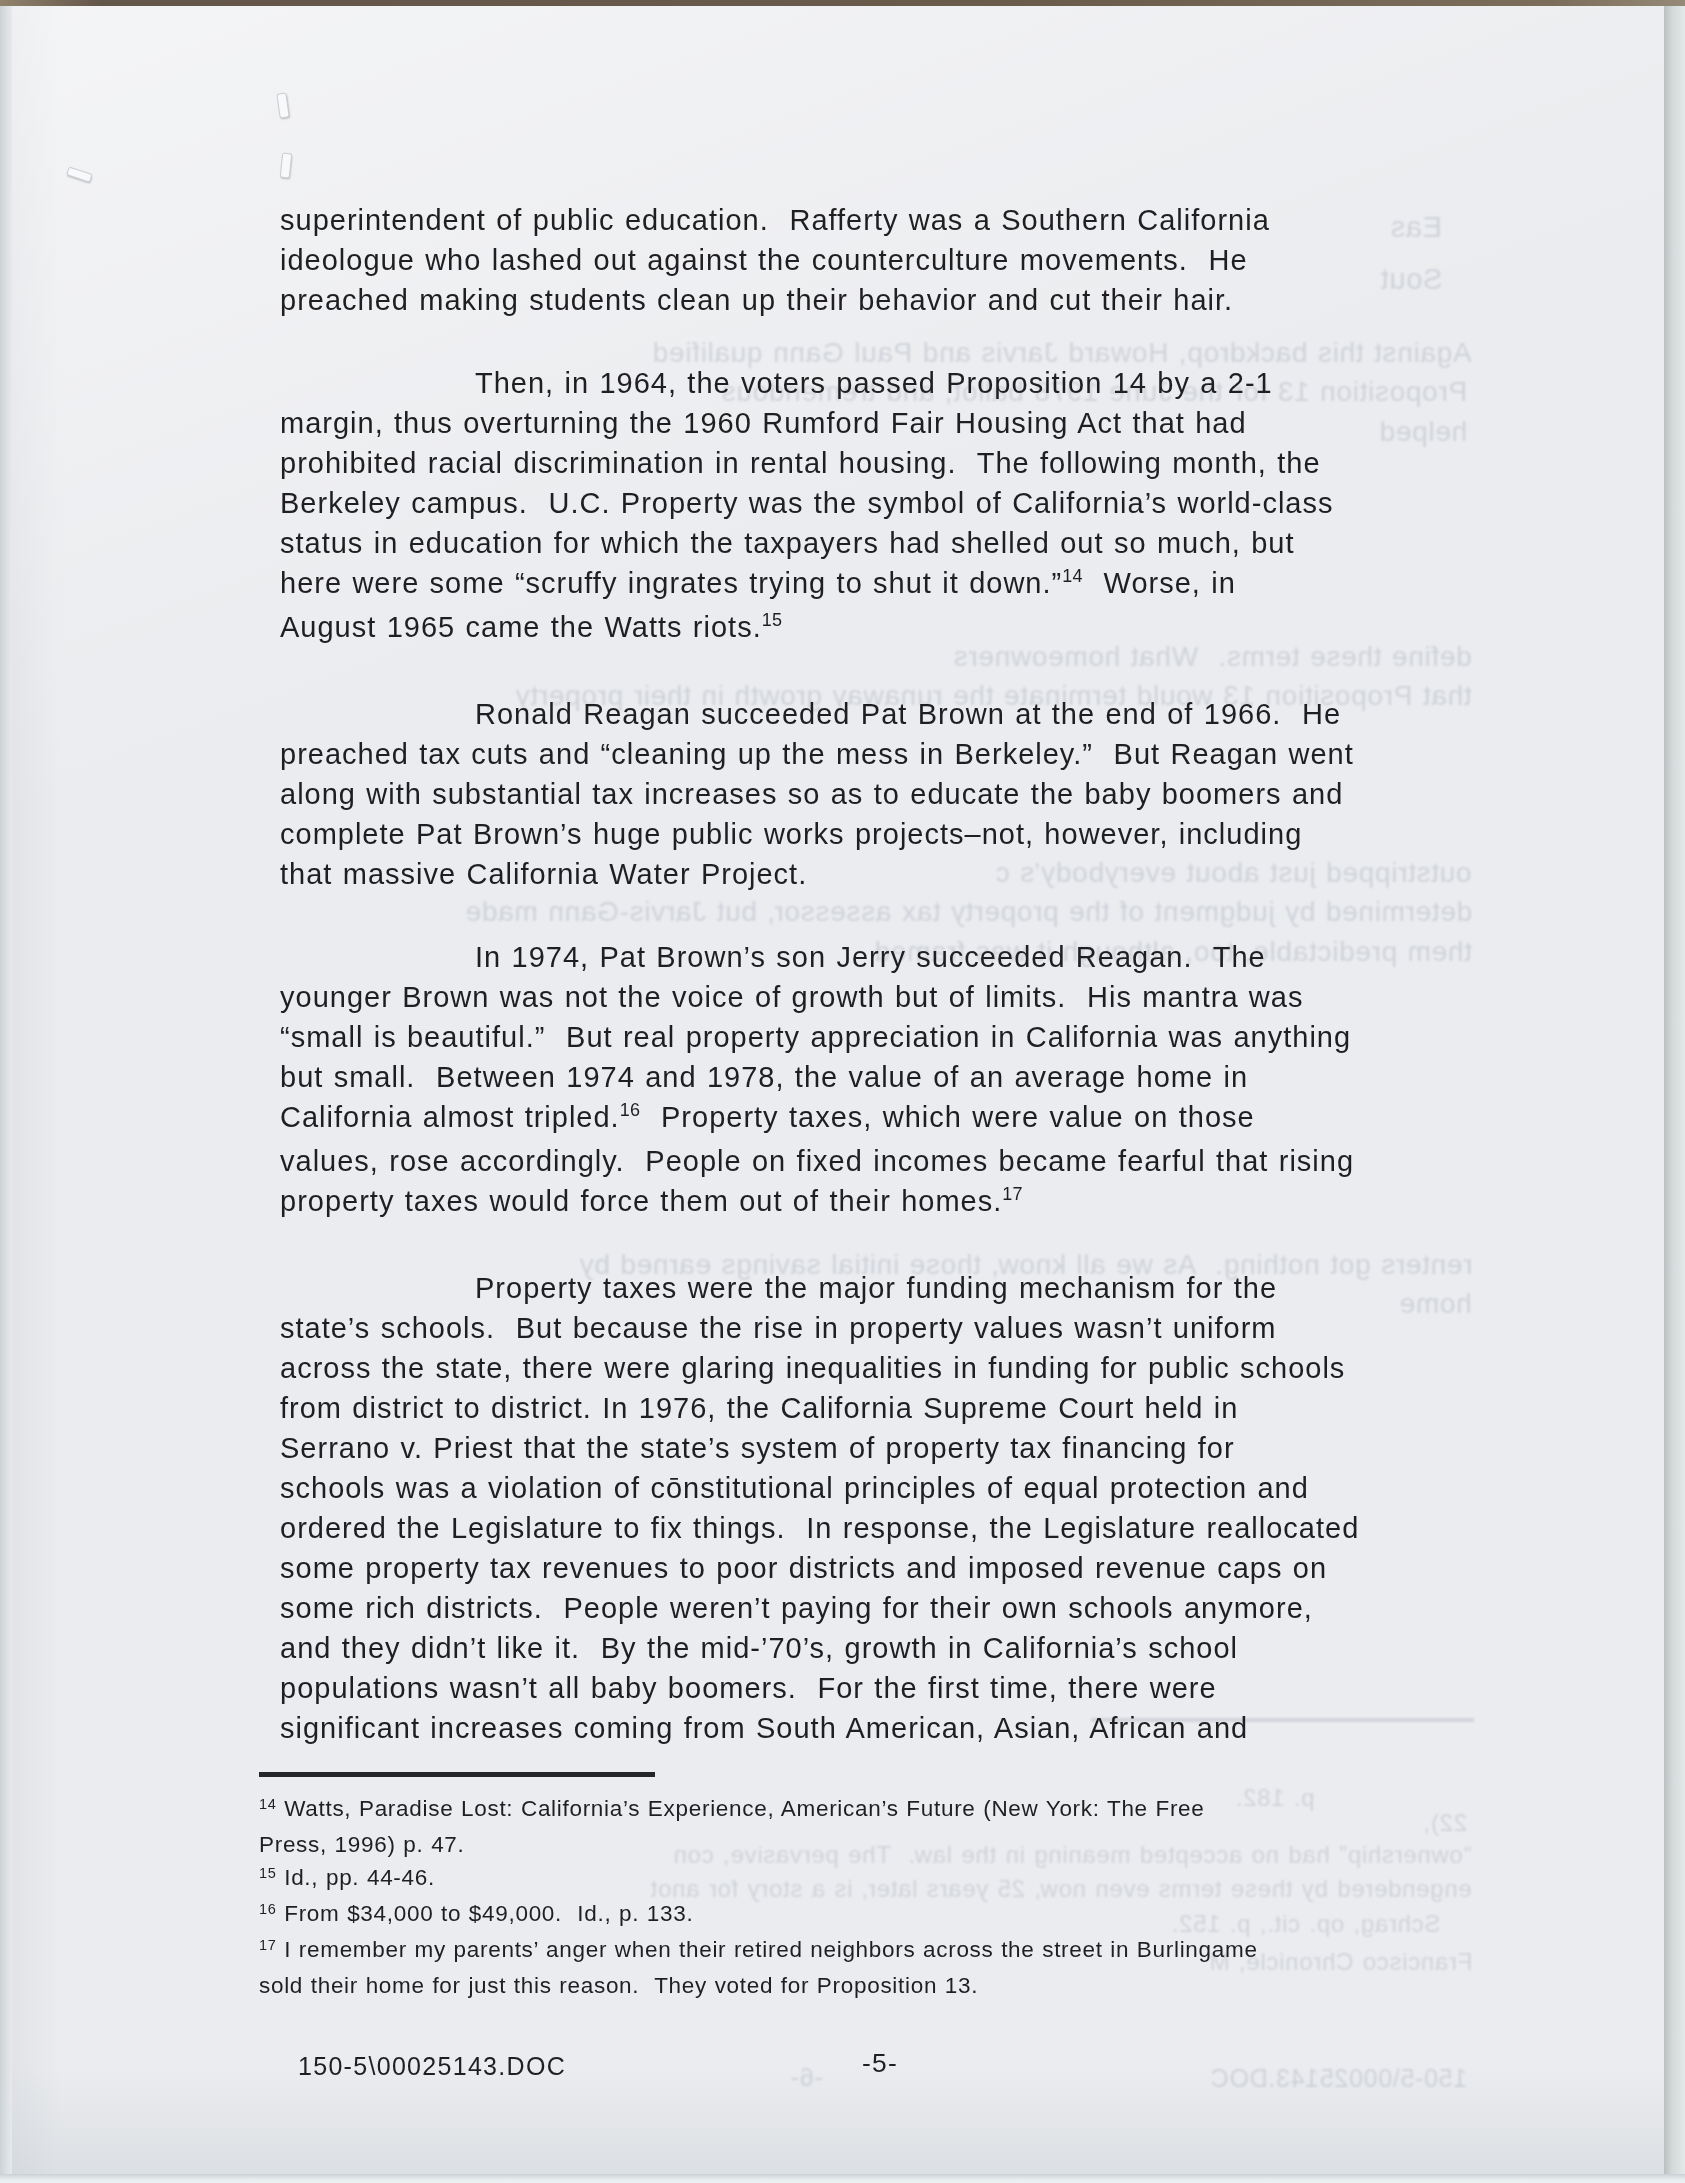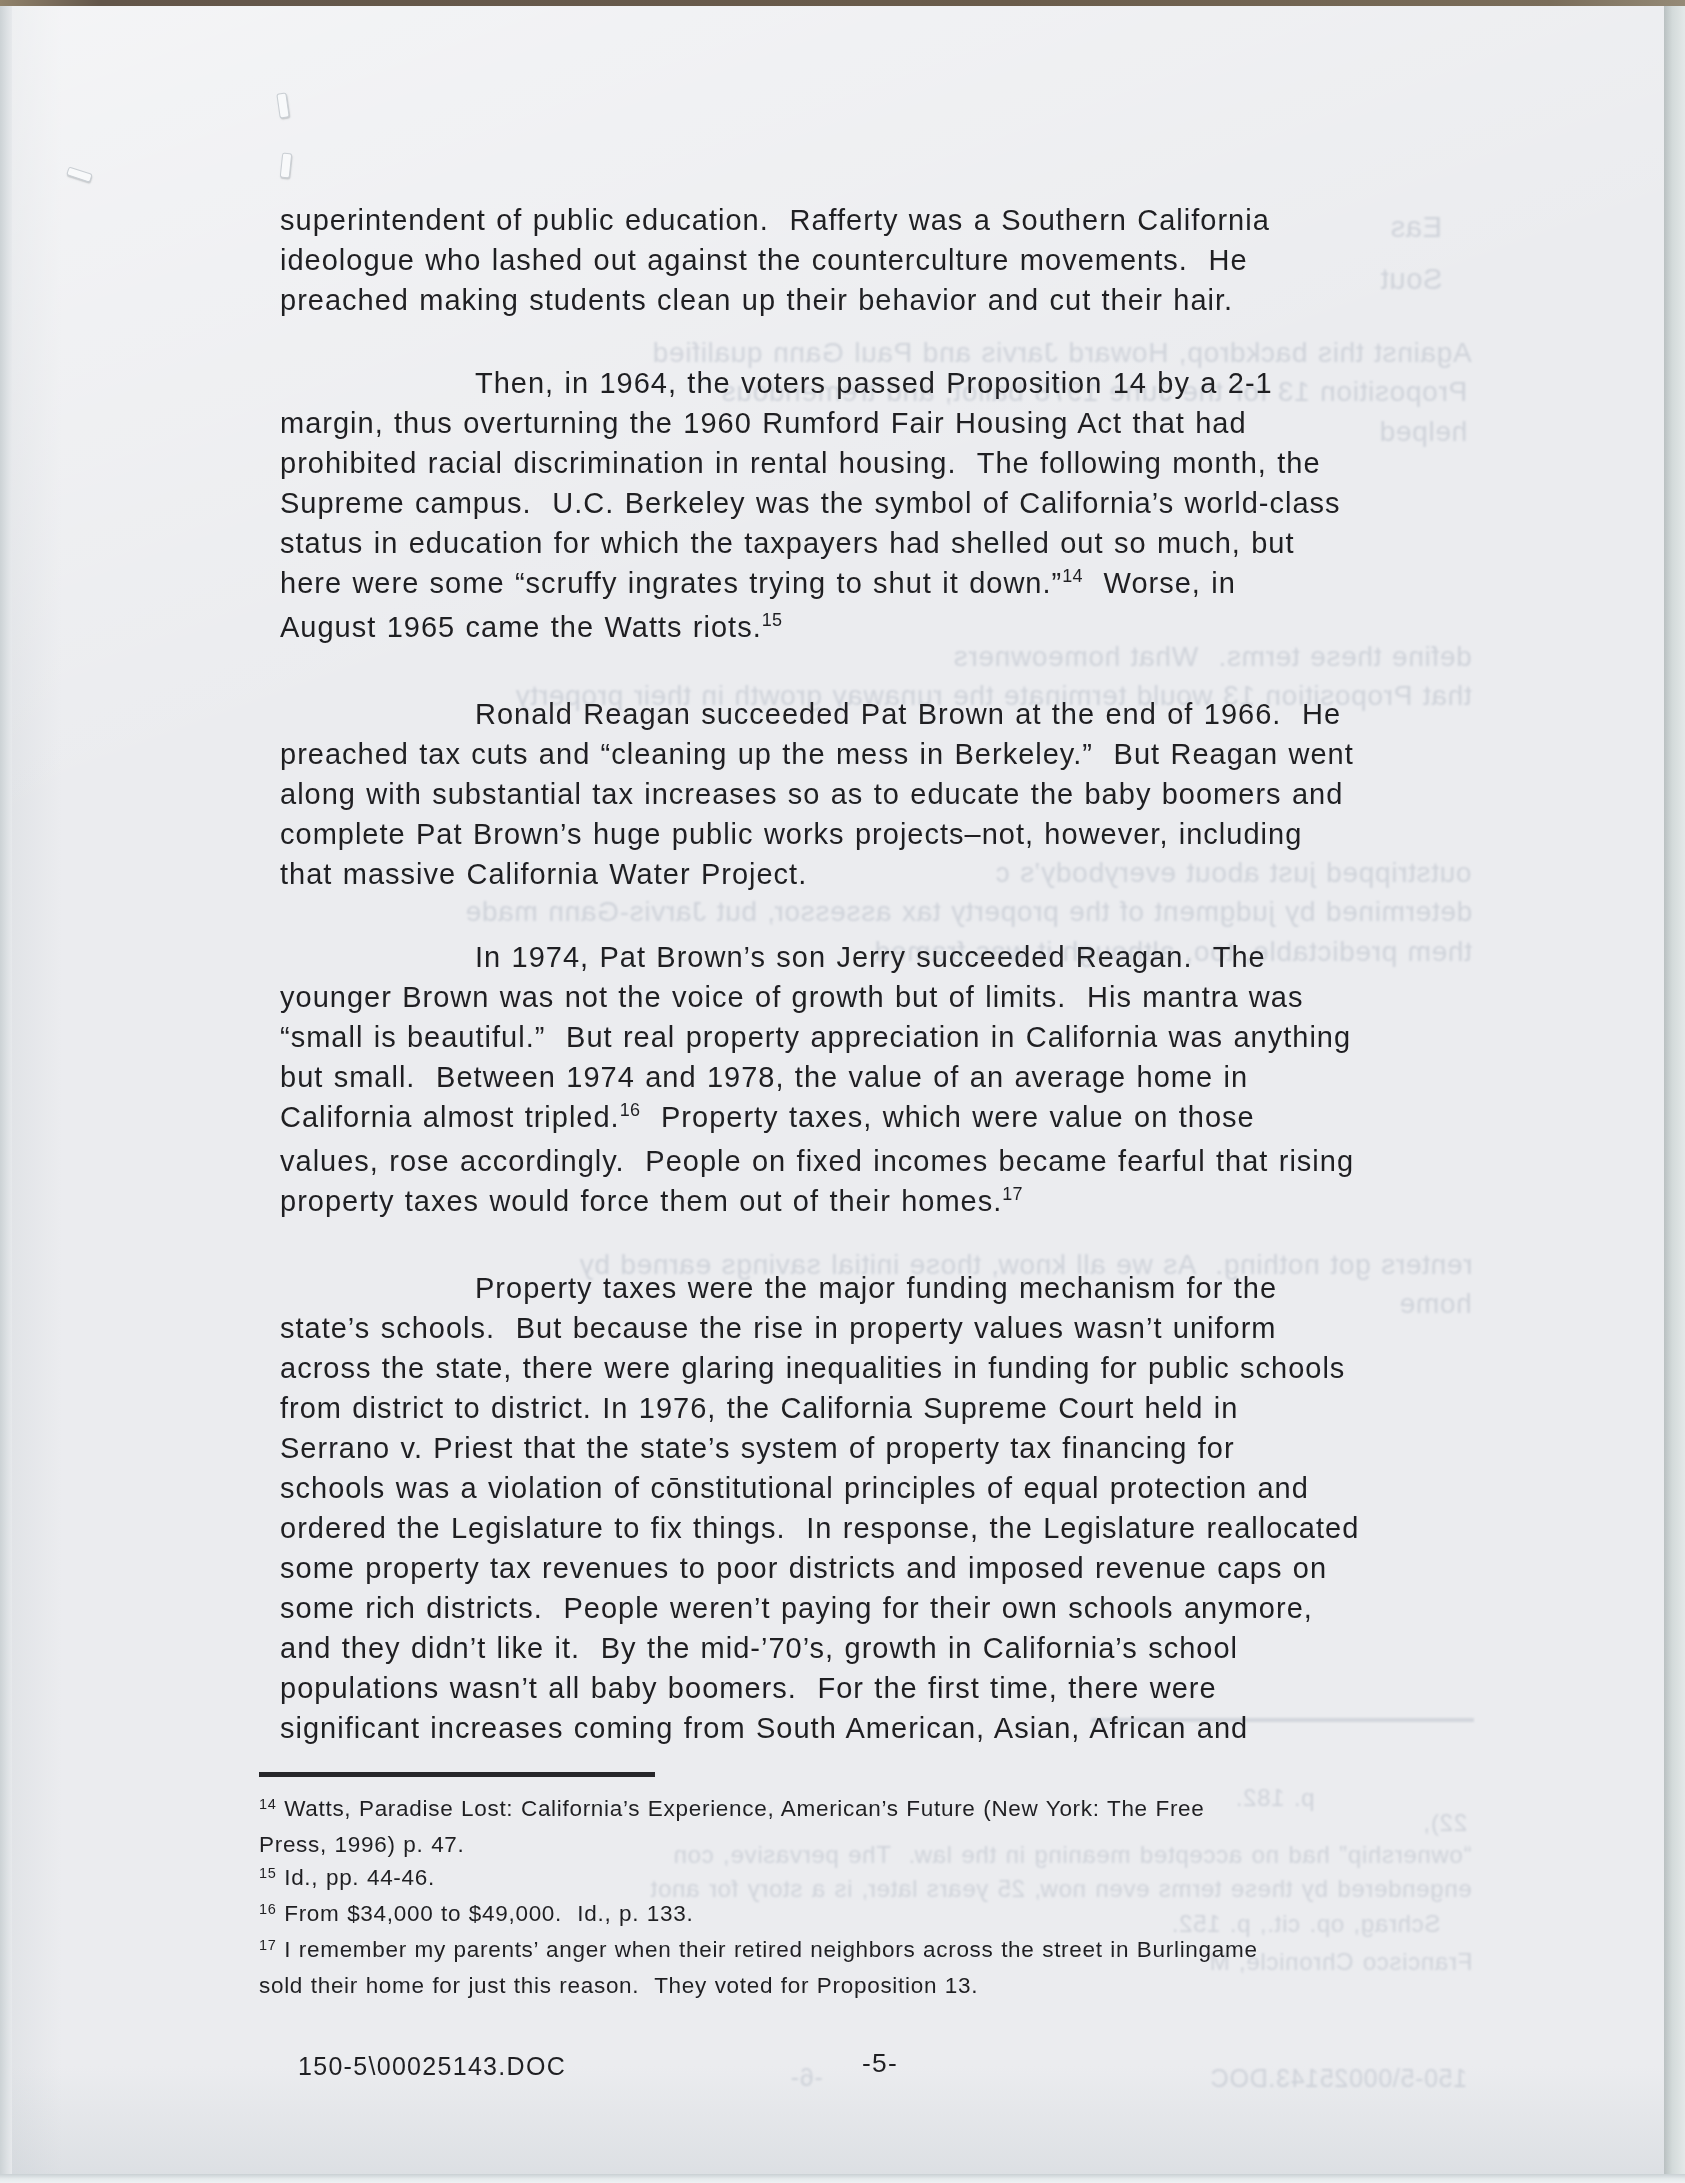--- a/index.html
+++ b/index.html
@@ -103,21 +103,21 @@
   <section class="body-text">
       <div class="para">
         <div class="line"><span>superintendent of public education.  Rafferty was a Southern California</span></div>
         <div class="line"><span>ideologue who lashed out against the counterculture movements.  He</span></div>
         <div class="line"><span>preached making students clean up their behavior and cut their hair.</span></div>
       </div>
       <div class="para">
         <div class="line ind"><span>Then, in 1964, the voters passed Proposition 14 by a 2-1</span></div>
         <div class="line"><span>margin, thus overturning the 1960 Rumford Fair Housing Act that had</span></div>
         <div class="line"><span>prohibited racial discrimination in rental housing.  The following month, the</span></div>
-        <div class="line"><span>Supreme campus.  U.C. Berkeley was the symbol of California’s world-class</span></div>
+        <div class="line"><span>Berkeley campus.  U.C. Property was the symbol of California’s world-class</span></div>
         <div class="line"><span>status in education for which the taxpayers had shelled out so much, but</span></div>
         <div class="line"><span>here were some “scruffy ingrates trying to shut it down.”</span><sup class="ref">14</sup><span>  Worse, in</span></div>
         <div class="line"><span>August 1965 came the Watts riots.</span><sup class="ref">15</sup></div>
       </div>
       <div class="para">
         <div class="line ind"><span>Ronald Reagan succeeded Pat Brown at the end of 1966.  He</span></div>
         <div class="line"><span>preached tax cuts and “cleaning up the mess in Berkeley.”  But Reagan went</span></div>
         <div class="line"><span>along with substantial tax increases so as to educate the baby boomers and</span></div>
         <div class="line"><span>complete Pat Brown’s huge public works projects–not, however, including</span></div>
         <div class="line"><span>that massive California Water Project.</span></div>

